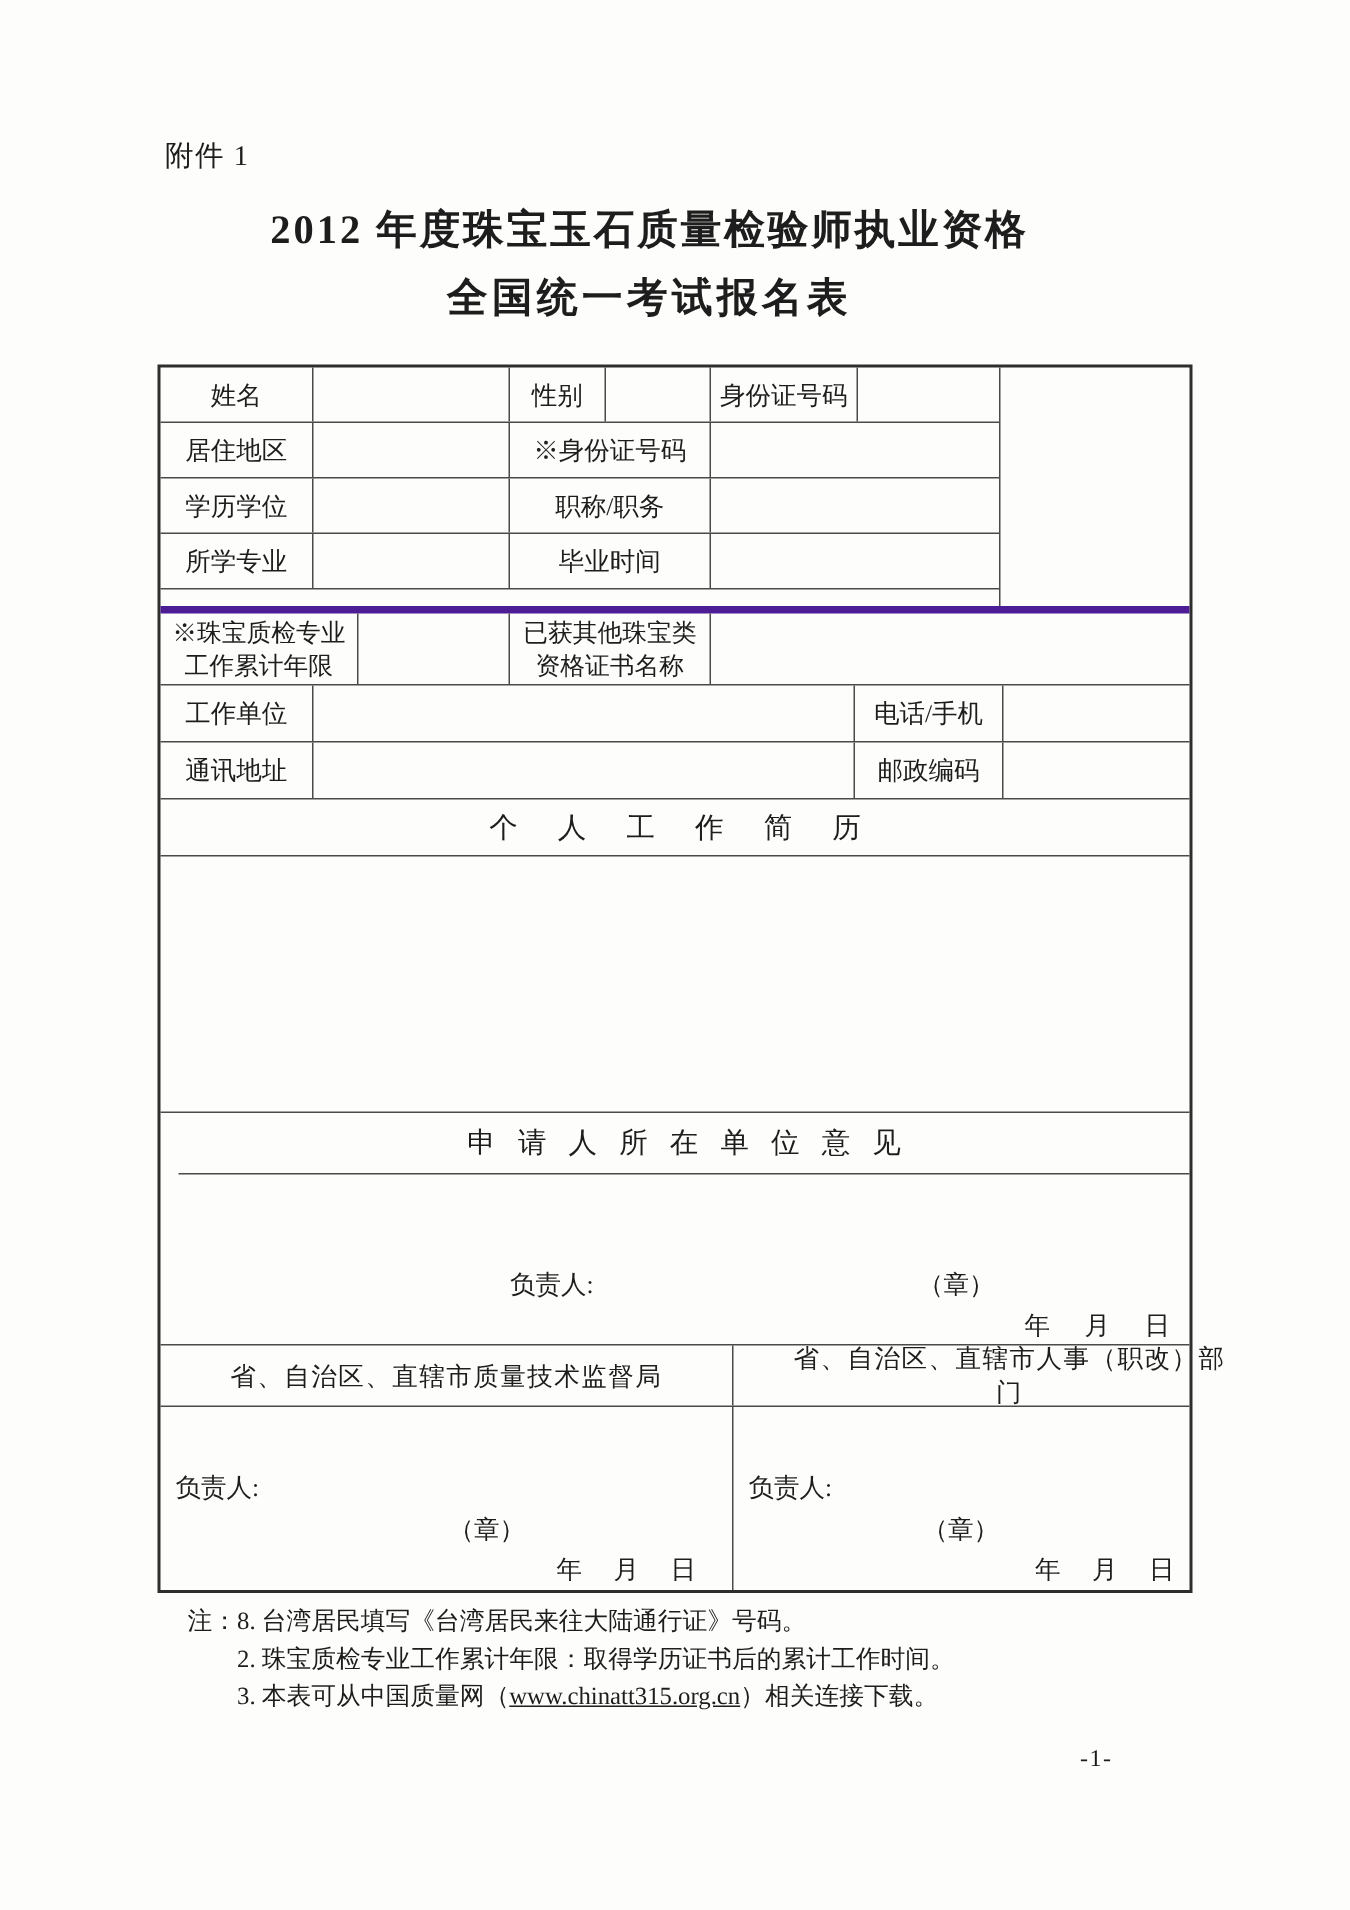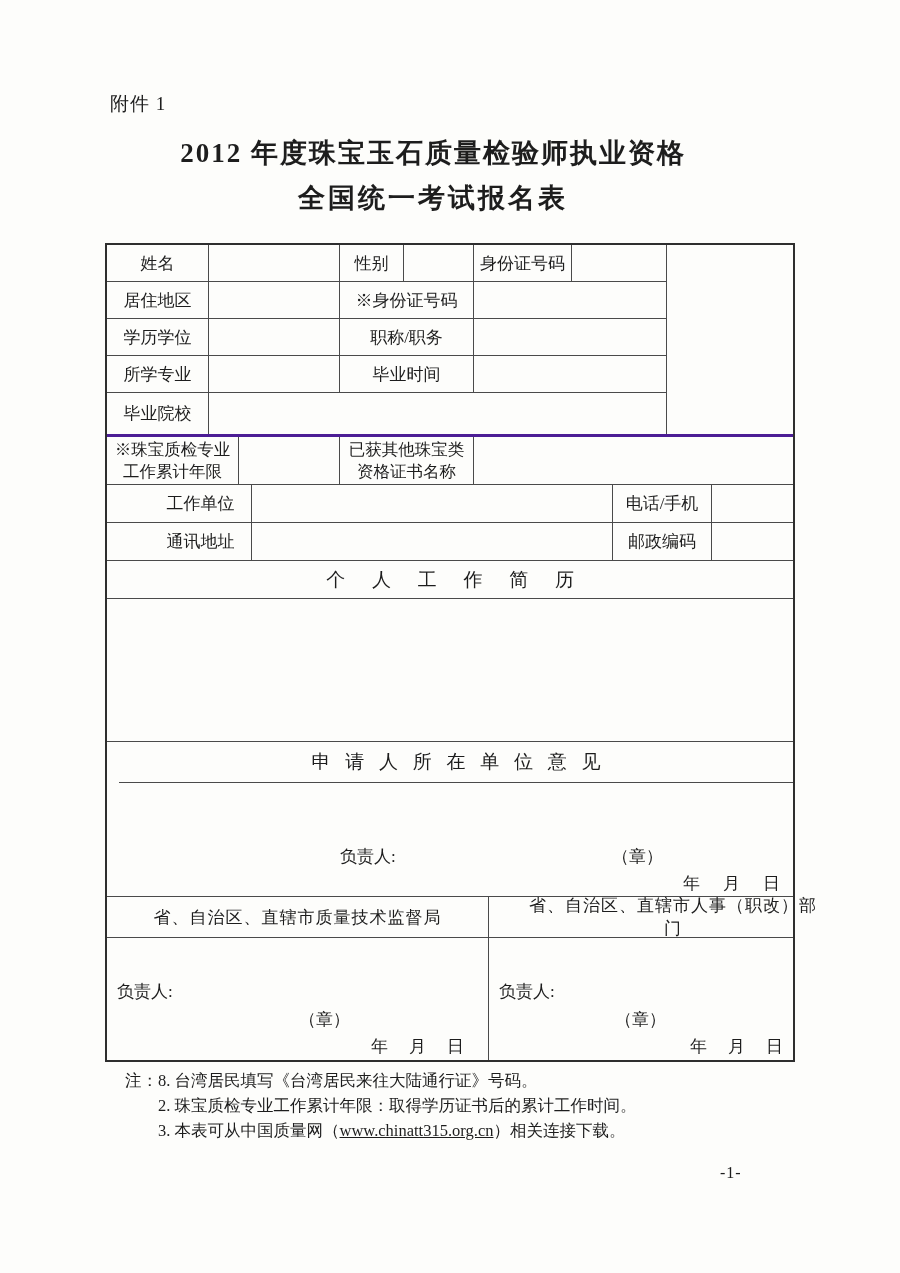--- a/index.html
+++ b/index.html
@@ -31,29 +31,29 @@
     border:2px solid #2e2e2e;
     display:flex; flex-direction:column;
     font-size:17px;
   }
   .row { display:flex; flex-shrink:0; border-bottom:1px solid #4a4a4a; }
   .cell { flex-shrink:0; border-right:1px solid #4a4a4a;
           display:flex; align-items:center; justify-content:center; text-align:center; }
   .cell.last { border-right:none; }
   .blank { background:transparent; }
 
-  .secA { display:flex; flex-shrink:0; height:192px; border-bottom:3px solid #4c1d95; }
+  .secA { display:flex; flex-shrink:0; height:164px; border-bottom:5px solid #4c1d95; }
   .secA-left { width:559px; display:flex; flex-direction:column; }
   .secA-left .row { height:37px; }
   .secA-left .row.r5 { height:36px; flex:1; border-bottom:none; }
   .photo-cell { width:127px; border-left:1px solid #4a4a4a; }
 
   .secB { height:48px; }
   .secB .cell { line-height:22px; font-size:16.5px; }
-  .secC { height:38px;padding-left:43px; }
+  .secC { height:38px; }
   .sec-header { height:38px; align-items:center; justify-content:center; }
   .hdr-text1 { letter-spacing:11px; padding-left:11px; font-size:19px; }
   .hdr-text2 { letter-spacing:5px; padding-left:5px; font-size:19px; }
   .secF { height:41px;margin-left:12px; }
   .secE { height:151px; flex:1; }
   .secG { height:114px; position:relative; }
   .secH { height:41px;gap:32px; }
   .secI { height:122px; border-bottom:none; }
 
   .sig-resp-g { position:absolute; left:233px; top:62px; }
@@ -118,24 +118,20 @@
         <div class="cell w131 blank"></div>
         <div class="cell w134">职称/职务</div>
         <div class="cell w192 blank last"></div>
       </div>
       <div class="row">
         <div class="cell w102">所学专业</div>
         <div class="cell w131 blank"></div>
         <div class="cell w134">毕业时间</div>
         <div class="cell w192 blank last"></div>
       </div>
-      <div class="row r5">
-        <div class="cell w102">毕业院校</div>
-        <div class="cell w457 blank last"></div>
-      </div>
     </div>
     <div class="photo-cell"></div>
   </div>
 
   <div class="row secB">
     <div class="cell w132">
       <span><span>※珠宝质检专业</span><br>
       <span>工作累计年限</span></span>
     </div>
     <div class="cell w101 blank"></div>

